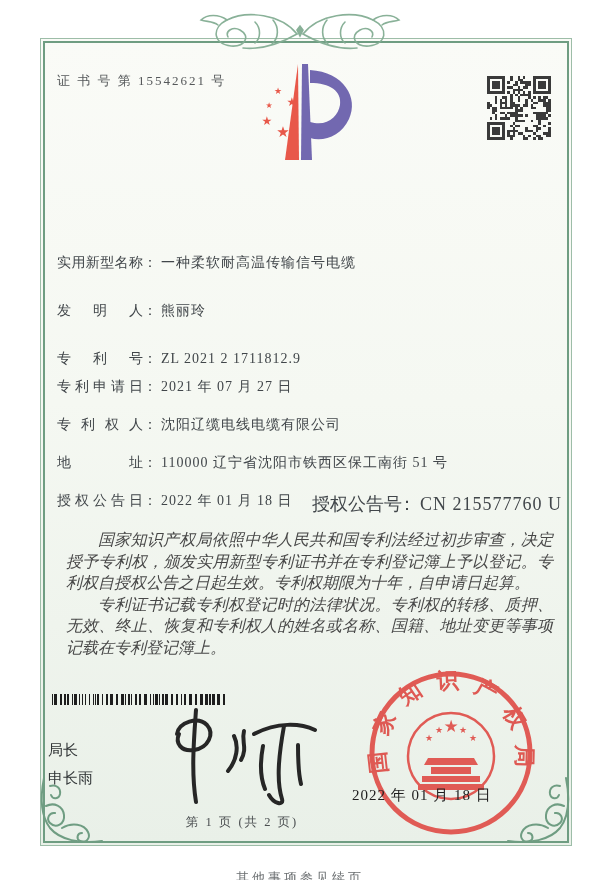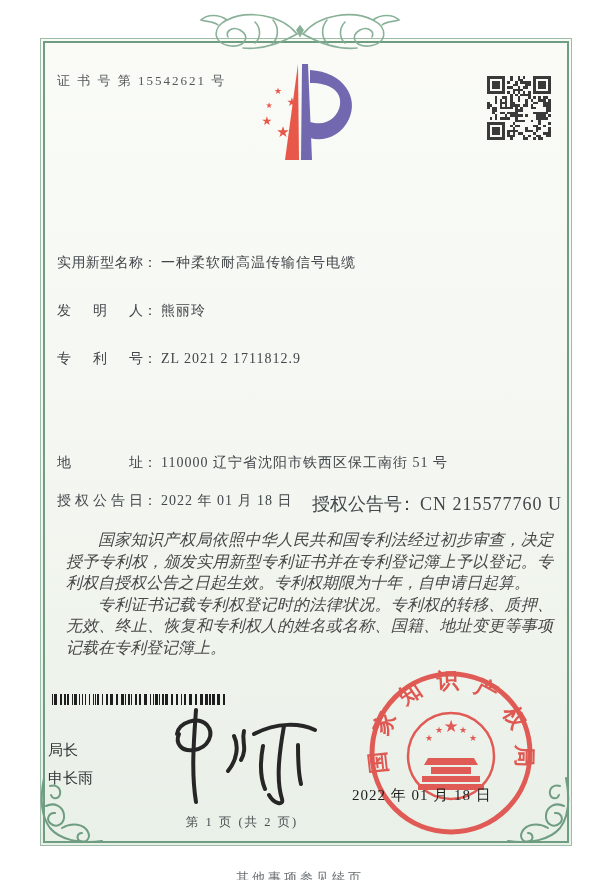--- a/index.html
+++ b/index.html
@@ -397,20 +397,26 @@
 
   <div class="field" style="top:254px;">
     <span class="flabel">实用新型名称</span><span class="fcolon">：</span><span class="fvalue">一种柔软耐高温传输信号电缆</span>
   </div>
   <div class="field" style="top:302px;">
     <span class="flabel">发明人</span><span class="fcolon">：</span><span class="fvalue">熊丽玲</span>
   </div>
   <div class="field" style="top:350px;">
     <span class="flabel">专利号</span><span class="fcolon">：</span><span class="fvalue">ZL 2021 2 1711812.9</span>
   </div>
+  <div class="field" style="top:378px;">
+    <span class="flabel">专利申请日</span><span class="fcolon">：</span><span class="fvalue">2021 年 07 月 27 日</span>
+  </div>
+  <div class="field" style="top:416px;">
+    <span class="flabel">专利权人</span><span class="fcolon">：</span><span class="fvalue">沈阳辽缆电线电缆有限公司</span>
+  </div>
   <div class="field" style="top:454px;">
     <span class="flabel">地址</span><span class="fcolon">：</span><span class="fvalue">110000 辽宁省沈阳市铁西区保工南街 51 号</span>
   </div>
   <div class="field" style="top:492px;">
     <span class="flabel">授权公告日</span><span class="fcolon">：</span><span class="fvalue">2022 年 01 月 18 日</span>
   </div>
   <div class="field2" style="top:492px;">
     <span class="flabel">授权公告号</span><span class="fcolon">：</span><span class="fvalue">CN 215577760 U</span>
   </div>
 

